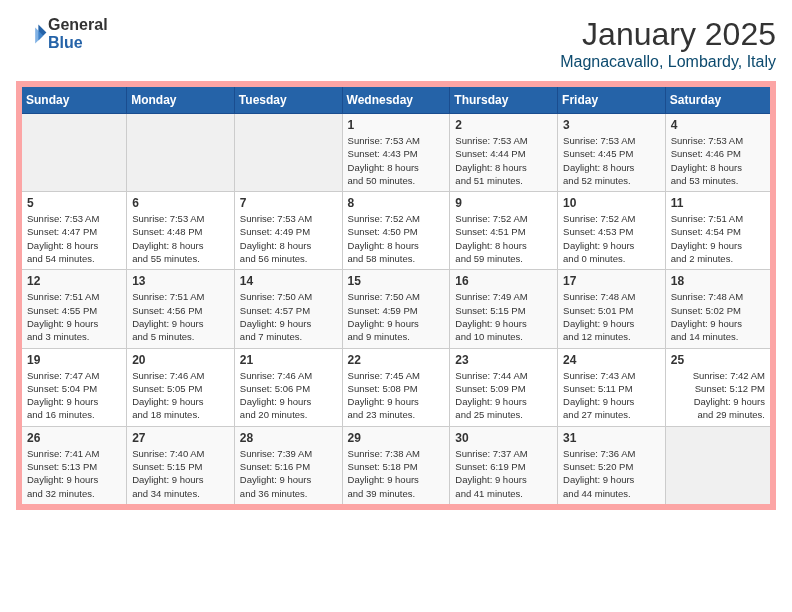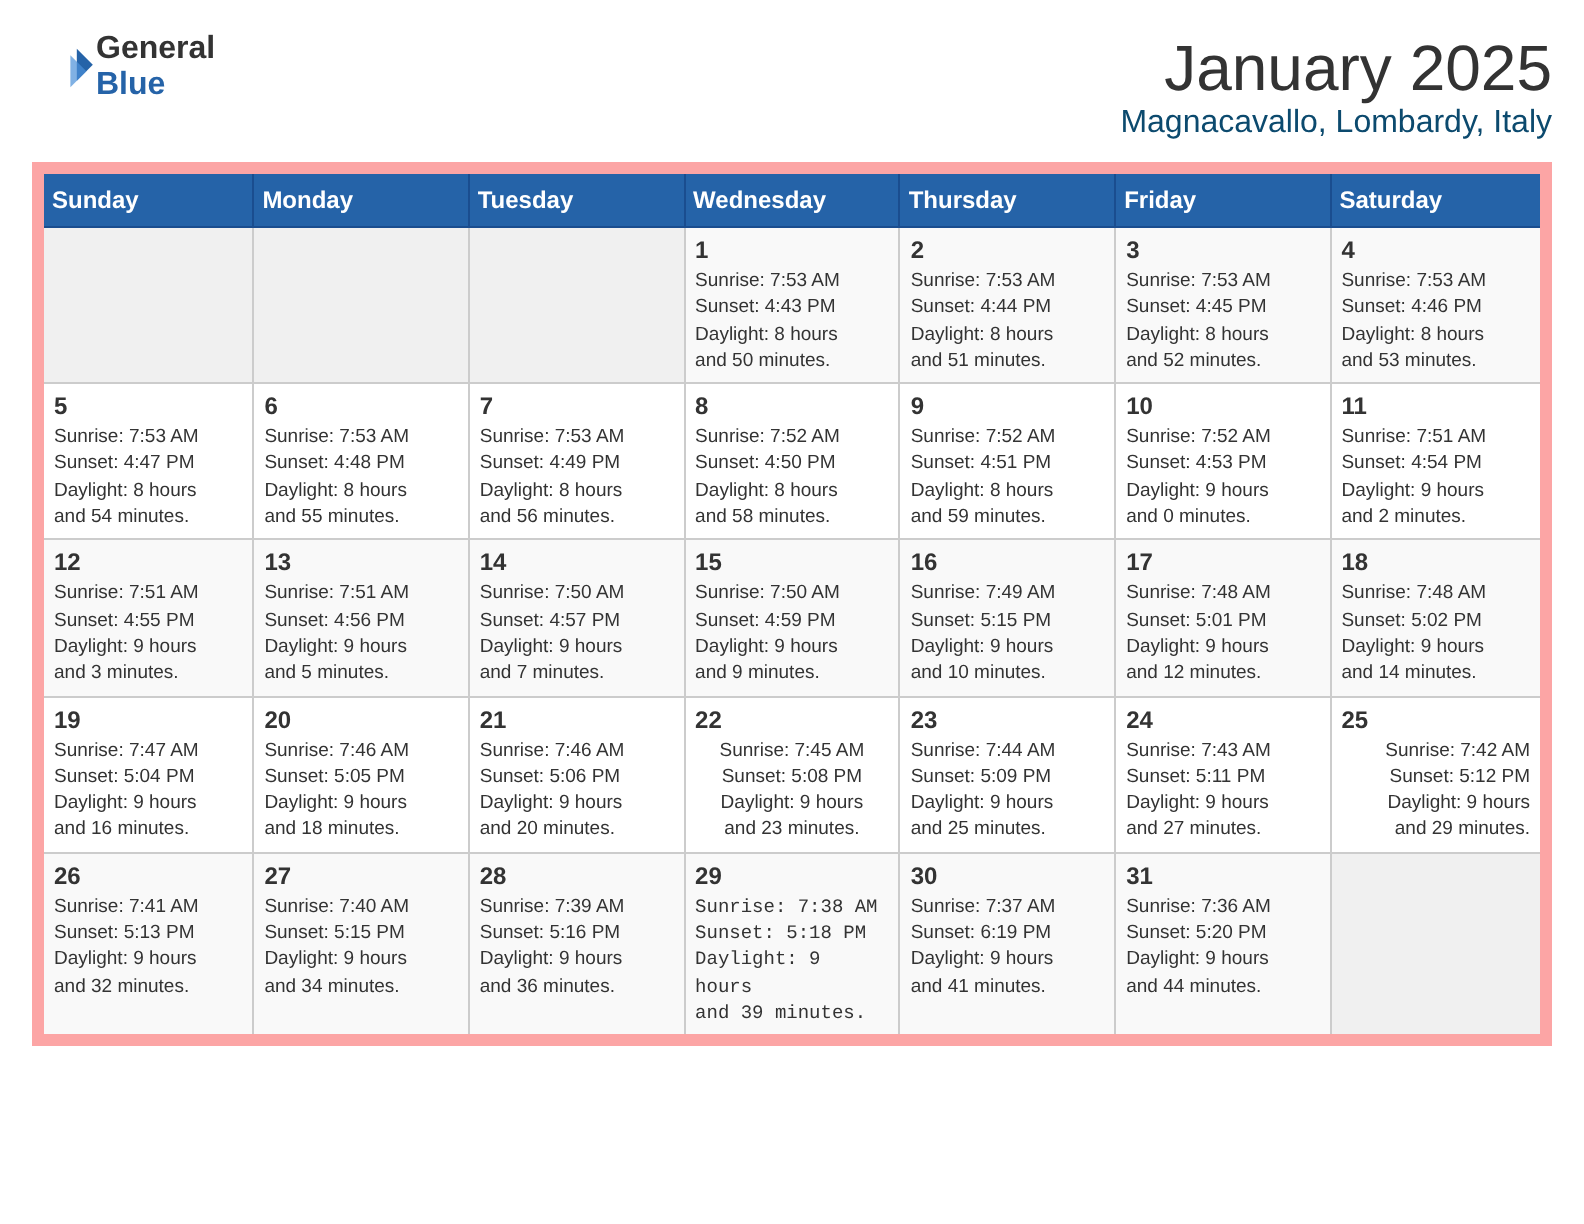--- a/index.html
+++ b/index.html
@@ -283,21 +283,21 @@
         </td>
         <td>
           <span class="day-number">21</span>
           <div class="day-info" style="white-space: pre-line;">Sunrise: 7:46 AM
 Sunset: 5:06 PM
 Daylight: 9 hours
 and 20 minutes.</div>
         </td>
         <td>
           <span class="day-number">22</span>
-          <div class="day-info" style="white-space: pre-line; text-align: center;">Sunrise: 7:45 AM
+          <div class="day-info" style="white-space: pre-line;">Sunrise: 7:45 AM
 Sunset: 5:08 PM
 Daylight: 9 hours
 and 23 minutes.</div>
         </td>
         <td>
           <span class="day-number">23</span>
           <div class="day-info" style="white-space: pre-line;">Sunrise: 7:44 AM
 Sunset: 5:09 PM
 Daylight: 9 hours
 and 25 minutes.</div>
@@ -334,21 +334,21 @@
         </td>
         <td>
           <span class="day-number">28</span>
           <div class="day-info" style="white-space: pre-line;">Sunrise: 7:39 AM
 Sunset: 5:16 PM
 Daylight: 9 hours
 and 36 minutes.</div>
         </td>
         <td>
           <span class="day-number">29</span>
-          <div class="day-info" style="white-space: pre-line; font-family: Liberation Mono, monospace;">Sunrise: 7:38 AM
+          <div class="day-info" style="white-space: pre-line;">Sunrise: 7:38 AM
 Sunset: 5:18 PM
 Daylight: 9 hours
 and 39 minutes.</div>
         </td>
         <td>
           <span class="day-number">30</span>
           <div class="day-info" style="white-space: pre-line;">Sunrise: 7:37 AM
 Sunset: 6:19 PM
 Daylight: 9 hours
 and 41 minutes.</div>

